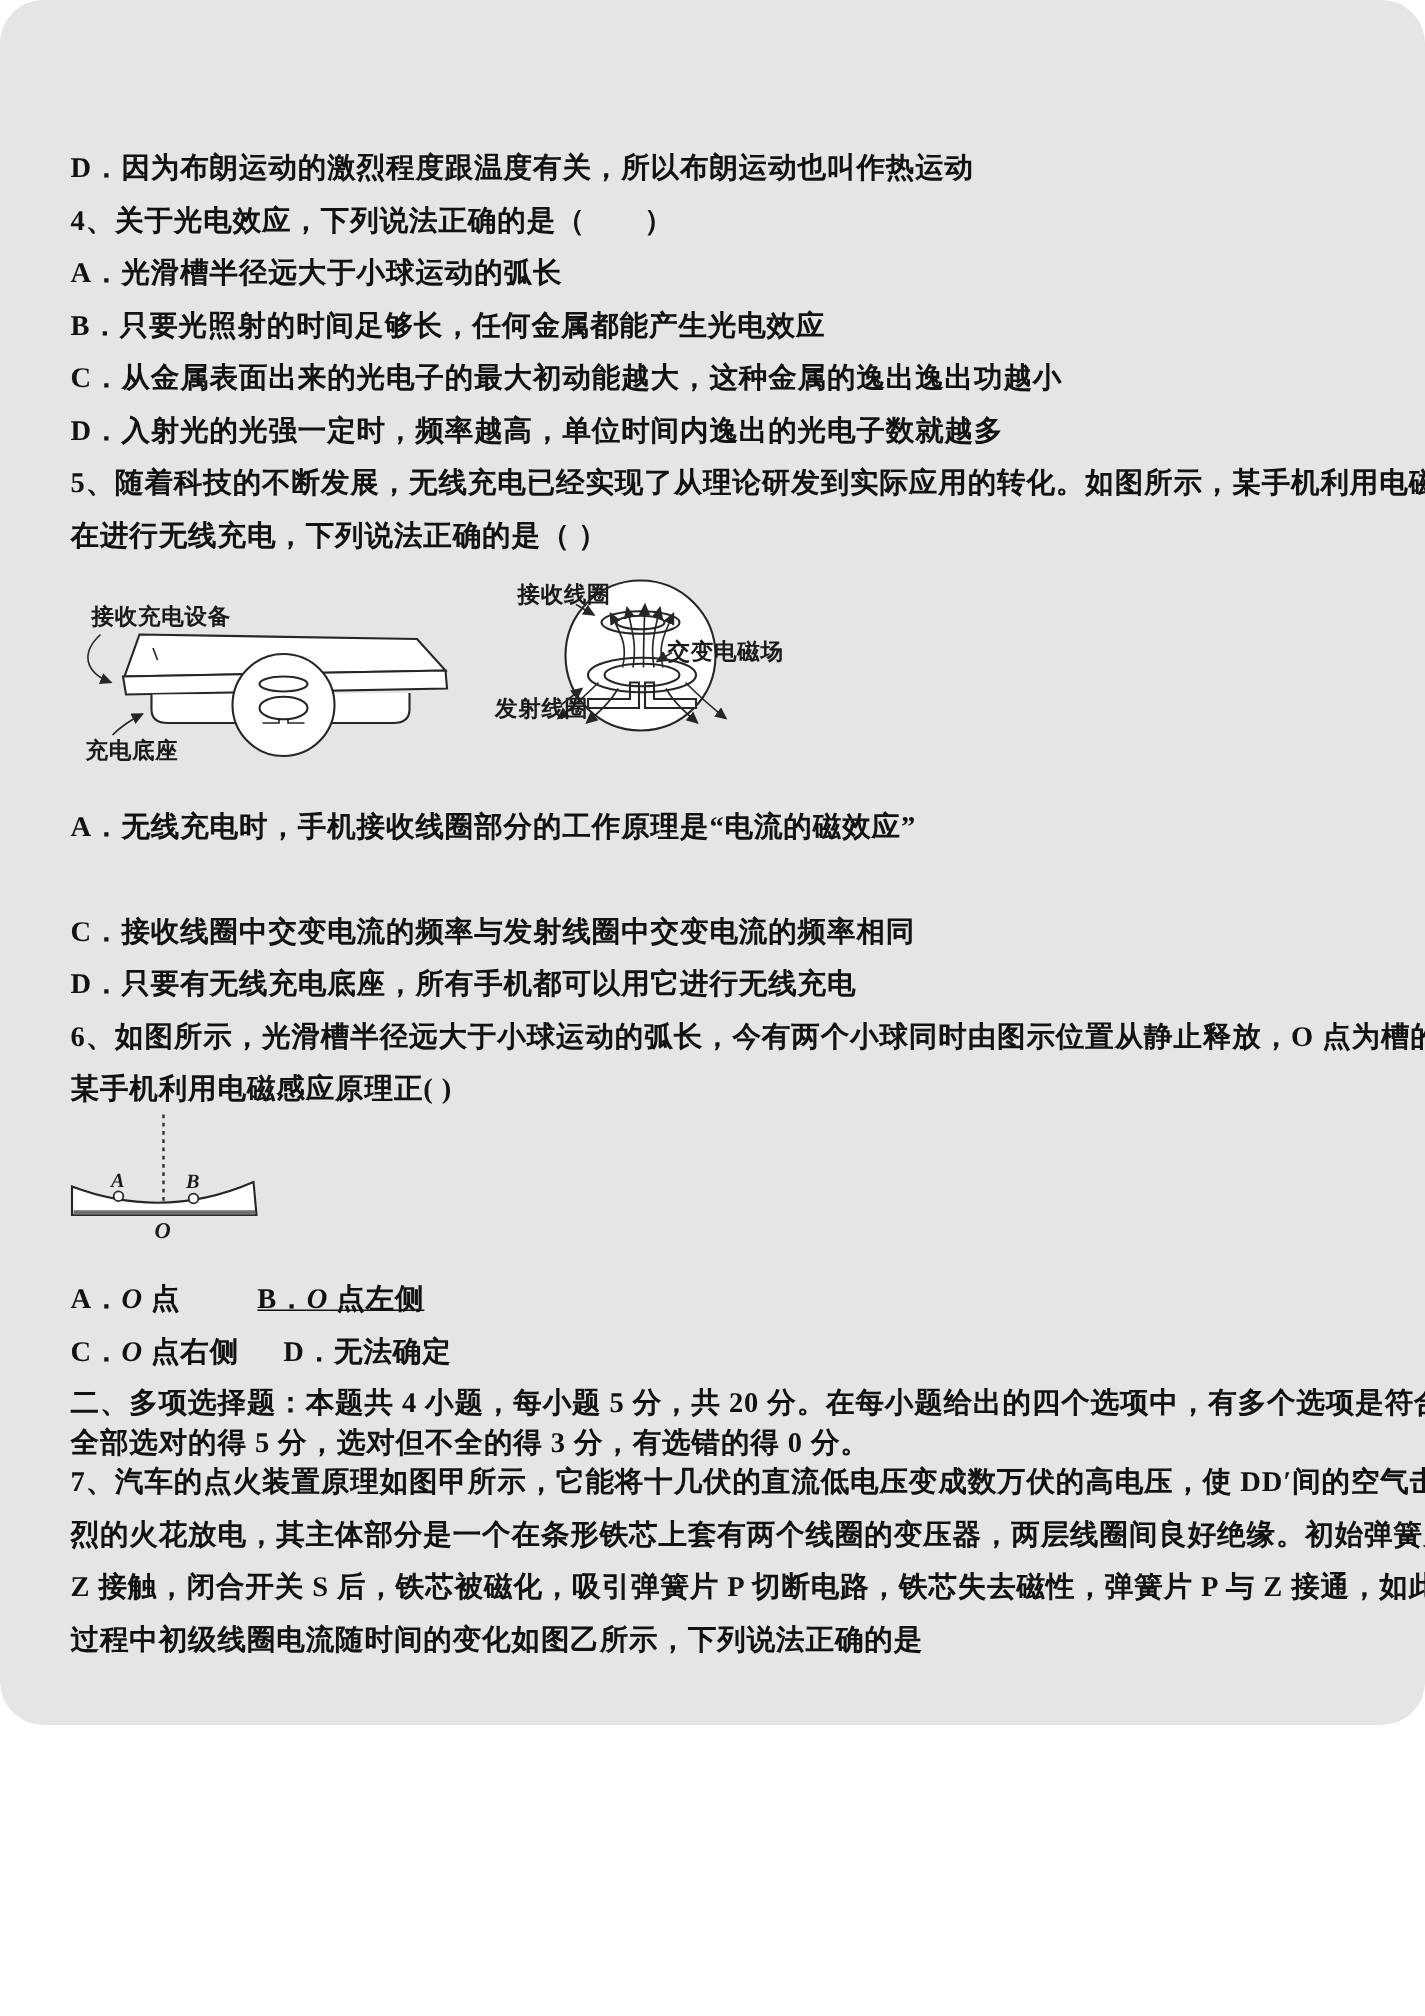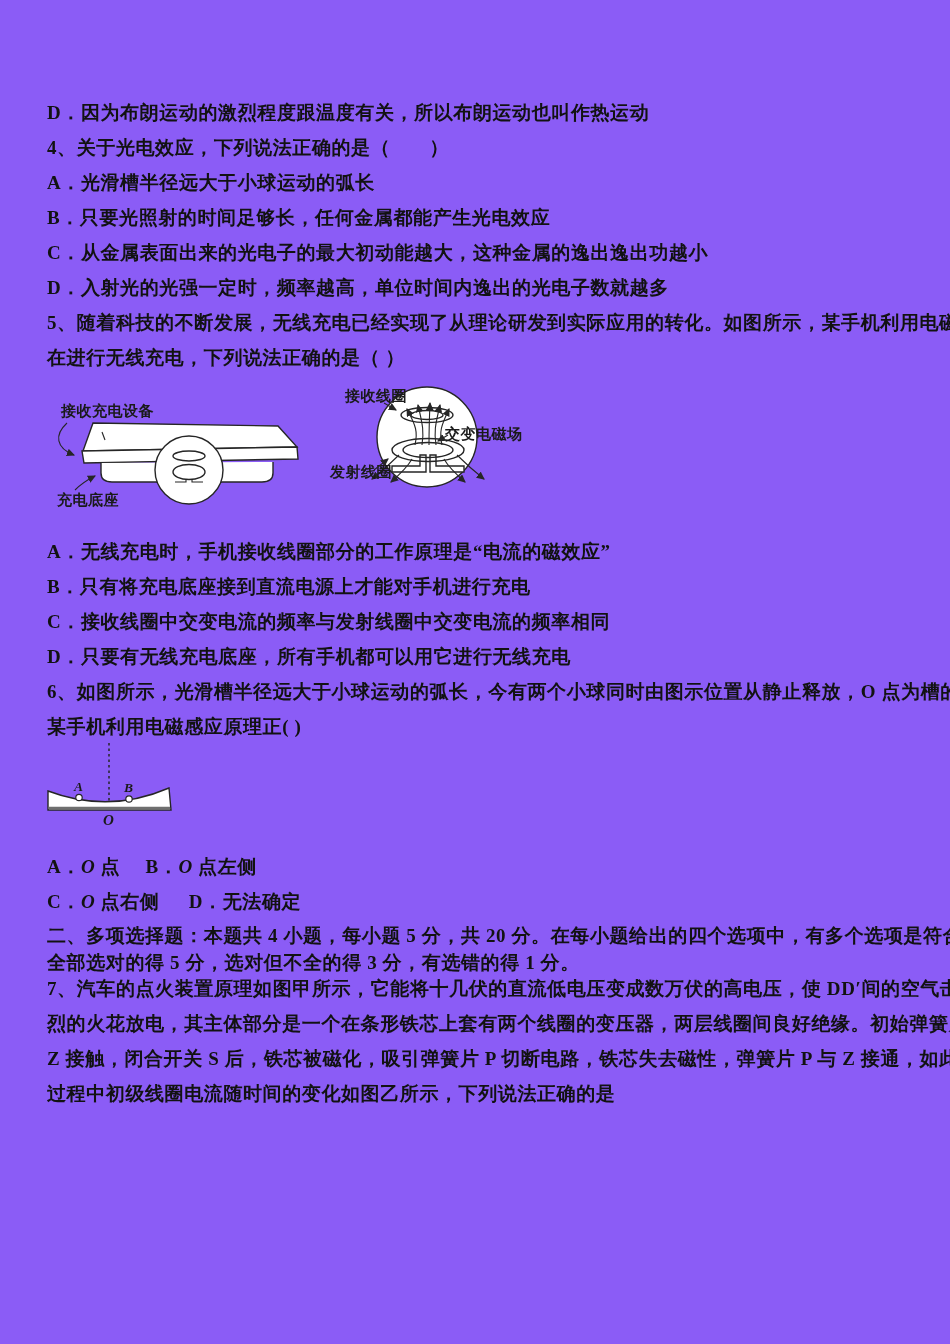--- a/index.html
+++ b/index.html
@@ -1,26 +1,26 @@
 <!DOCTYPE html>
 <html><head>
 <meta charset="utf-8">
 <style>
   html,body{margin:0;padding:0;background:#ffffff;}
   .page{
-    position:relative;width:950px;height:1344px;background:#8b5cf6;overflow:hidden;
+    position:relative;width:950px;height:1150px;background:#e5e5e5;overflow:hidden;
     font-family:"Liberation Serif","DejaVu Serif",serif;
-    font-weight:700;color:#121212;
+    font-weight:700;color:#121212;border-radius:29px;
   }
   .line{
     position:absolute;left:47px;font-size:19px;line-height:23px;
     white-space:nowrap;letter-spacing:0.6px;
   }
   .it{font-style:italic;}
-  .gap1{margin-left:20px;}
+  .gap1{margin-left:46px;text-decoration:underline;}
   .gap2{margin-left:24px;}
   .fig{position:absolute;}
   svg{display:block;}
   svg .stroke{stroke:#262626;stroke-width:1.4;fill:none;}
   svg .fillw{fill:#ffffff;stroke:#262626;stroke-width:1.4;}
   svg .thin{stroke:#262626;stroke-width:1.1;fill:none;}
   svg text{
     font-family:"Liberation Serif","DejaVu Serif",serif;
     font-weight:700;fill:#1a1a1a;font-size:15px;letter-spacing:0.5px;
   }
@@ -95,21 +95,20 @@
       <text x="17" y="19">接收线圈</text>
       <path class="thin" d="M 56,21 L 68,28" marker-end="url(#ah2)"></path>
       <text x="117" y="57">交变电磁场</text>
       <path class="thin" d="M 120,53 L 110,59" marker-end="url(#ah2)"></path>
       <text x="2" y="95">发射线圈</text>
       <path class="thin" d="M 46,88 L 60,77" marker-end="url(#ah2)"></path>
     </svg>
   </div>
 
   <div class="line" style="top:540px">A．无线充电时，手机接收线圈部分的工作原理是“电流的磁效应”</div>
-  <div class="line" style="top:575px">B．只有将充电底座接到直流电源上才能对手机进行充电</div>
   <div class="line" style="top:645px">D．只要有无线充电底座，所有手机都可以用它进行无线充电</div>
   <div class="line" style="top:610px">C．接收线圈中交变电流的频率与发射线圈中交变电流的频率相同</div>
 
   <div class="line" style="top:680px">6、如图所示，光滑槽半径远大于小球运动的弧长，今有两个小球同时由图示位置从静止释放，O 点为槽的最低点，则</div>
   <div class="line" style="top:715px">某手机利用电磁感应原理正( )</div>
 
   <div class="fig" style="left:45px;top:740px">
     <svg viewBox="0 0 135 95" width="135" height="95">
       <line class="thin" x1="64" y1="3" x2="64" y2="61" stroke-dasharray="2.5 3" style="stroke-width:1.5"></line>
       <path class="fillw" d="M 3,51 Q 64,74 124,48 L 126,70 L 3,70 Z"></path>
@@ -125,20 +124,20 @@
   <div class="line" style="top:855px">
     <span><span>A．</span><span class="it">O</span><span> 点</span></span>
     <span class="gap1"><span>B．</span><span class="it">O</span><span> 点左侧</span></span>
   </div>
   <div class="line" style="top:890px">
     <span><span>C．</span><span class="it">O</span><span> 点右侧</span></span>
     <span class="gap2"><span>D．</span><span class="it"></span><span>无法确定</span></span>
   </div>
 
   <div class="line" style="top:924px">二、多项选择题：本题共 4 小题，每小题 5 分，共 20 分。在每小题给出的四个选项中，有多个选项是符合题目要求的。</div>
-  <div class="line" style="top:951px">全部选对的得 5 分，选对但不全的得 3 分，有选错的得 1 分。</div>
+  <div class="line" style="top:951px">全部选对的得 5 分，选对但不全的得 3 分，有选错的得 0 分。</div>
 
   <div class="line" style="top:977px">7、汽车的点火装置原理如图甲所示，它能将十几伏的直流低电压变成数万伏的高电压，使 DD′间的空气击穿而发生强</div>
   <div class="line" style="top:1012px">烈的火花放电，其主体部分是一个在条形铁芯上套有两个线圈的变压器，两层线圈间良好绝缘。初始弹簧片 P 与触点</div>
   <div class="line" style="top:1047px">Z 接触，闭合开关 S 后，铁芯被磁化，吸引弹簧片 P 切断电路，铁芯失去磁性，弹簧片 P 与 Z 接通，如此反复。工作</div>
   <div class="line" style="top:1082px">过程中初级线圈电流随时间的变化如图乙所示，下列说法正确的是</div>
 
 </div>
 
 </body></html>

